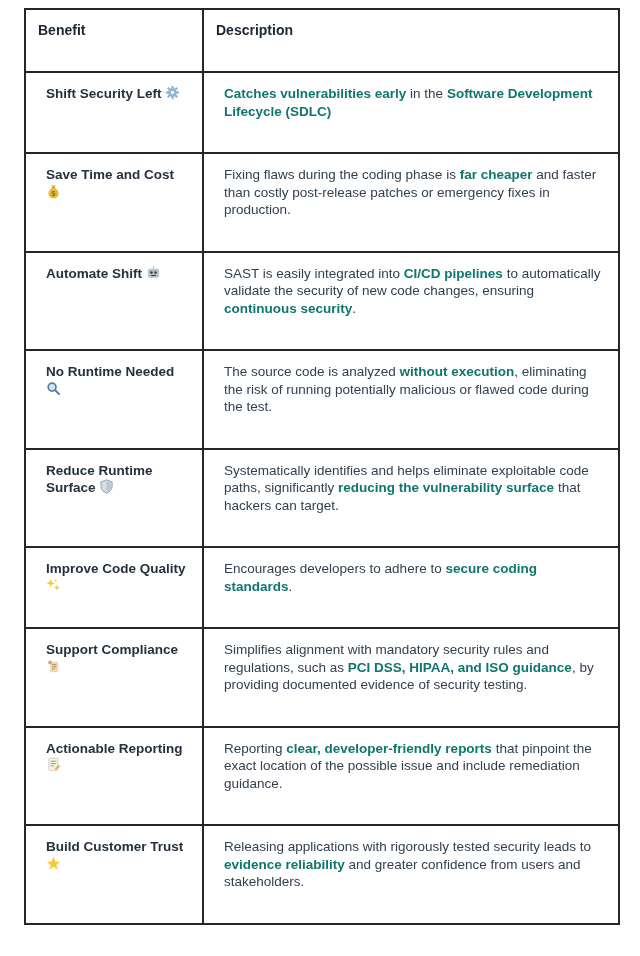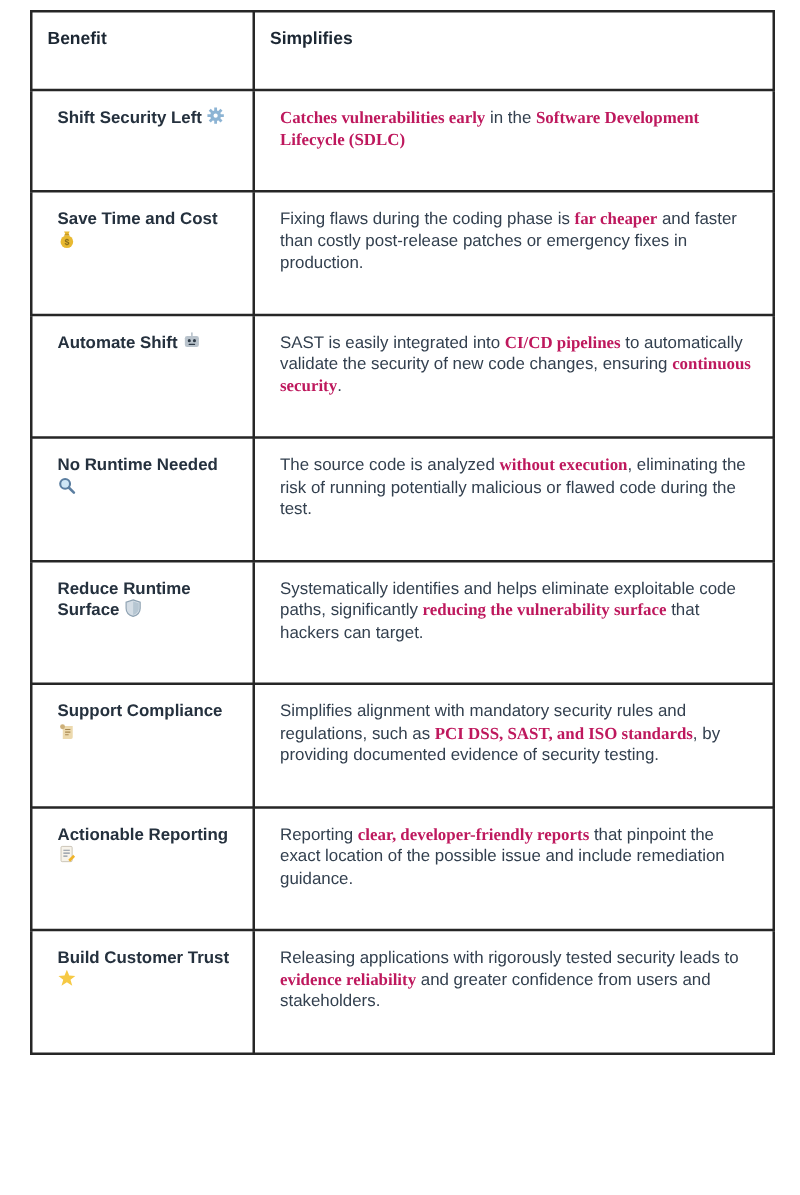--- a/index.html
+++ b/index.html
@@ -37,41 +37,40 @@
     line-height: 17.5px;
     color: #33404f;
     padding-left: 20px;
   }
   td.benefit-cell {
     font-weight: bold;
     color: #25313e;
   }
   td.desc-cell strong {
     font-weight: bold;
-    color: #be185d;
-    font-family: Liberation Serif, serif;
+    color: #0f766e;
   }
   .emoji {
     display: inline-block;
     white-space: nowrap;
   }
   .emoji svg { vertical-align: -2px; }
 </style>
 </head>
 <body>
 
 <table class="benefits">
   <colgroup>
     <col class="c-benefit">
     <col class="c-desc">
   </colgroup>
   <thead>
     <tr>
       <th>Benefit</th>
-      <th>Simplifies</th>
+      <th>Description</th>
     </tr>
   </thead>
   <tbody>
       <tr>
         <td class="benefit-cell"><span>Shift Security Left</span> <span class="emoji"><svg width="15" height="15" viewBox="0 0 16 16">
               <g stroke="#8db4d4" stroke-width="2.4">
                 <line x1="8" y1="1" x2="8" y2="15"></line>
                 <line x1="1" y1="8" x2="15" y2="8"></line>
                 <line x1="3" y1="3" x2="13" y2="13"></line>
                 <line x1="13" y1="3" x2="3" y2="13"></line>
@@ -108,28 +107,36 @@
         <td class="desc-cell"><span>The source code is analyzed </span><strong>without execution</strong><span>, eliminating the risk of running potentially malicious or flawed code during the test.</span></td>
       </tr>
       <tr>
         <td class="benefit-cell"><span>Reduce Runtime Surface</span> <span class="emoji"><svg width="15" height="15" viewBox="0 0 16 16">
               <path d="M8 1 L14 3 V8 C14 11.5 11.5 14 8 15 C4.5 14 2 11.5 2 8 V3 Z" fill="#d4dde5" stroke="#8fa3b3" stroke-width="1"></path>
               <path d="M8 2.3 L12.8 3.9 V8 C12.8 10.8 10.8 12.9 8 13.8 Z" fill="#b6c6d2"></path>
             </svg></span></td>
         <td class="desc-cell"><span>Systematically identifies and helps eliminate exploitable code paths, significantly </span><strong>reducing the vulnerability surface</strong><span> that hackers can target.</span></td>
       </tr>
       <tr>
+        <td class="benefit-cell"><span>Improve Code Quality</span> <span class="emoji"><svg width="15" height="15" viewBox="0 0 16 16">
+              <path d="M5 0.8 L6.2 4.3 L9.6 5.5 L6.2 6.7 L5 10.2 L3.8 6.7 L0.4 5.5 L3.8 4.3 Z" fill="#f6c944"></path>
+              <path d="M11.6 6.8 L12.5 9.3 L15 10.2 L12.5 11.1 L11.6 13.6 L10.7 11.1 L8.2 10.2 L10.7 9.3 Z" fill="#f6c944"></path>
+              <path d="M10.5 0.8 L11 2.2 L12.4 2.7 L11 3.2 L10.5 4.6 L10 3.2 L8.6 2.7 L10 2.2 Z" fill="#f6c944"></path>
+            </svg></span></td>
+        <td class="desc-cell"><span>Encourages developers to adhere to </span><strong>secure coding standards</strong><span>.</span></td>
+      </tr>
+      <tr>
         <td class="benefit-cell"><span>Support Compliance</span> <span class="emoji"><svg width="15" height="15" viewBox="0 0 16 16">
               <path d="M4.5 3 H13 V12.5 A1.5 1.5 0 0 1 11.5 14 H4.5 Z" fill="#ecd9ad"></path>
               <circle cx="4.3" cy="3.6" r="2.1" fill="#cdb07a"></circle>
               <line x1="6.5" y1="6" x2="11" y2="6" stroke="#a8874f" stroke-width="0.9"></line>
               <line x1="6.5" y1="8.2" x2="11" y2="8.2" stroke="#a8874f" stroke-width="0.9"></line>
               <line x1="6.5" y1="10.4" x2="9.5" y2="10.4" stroke="#a8874f" stroke-width="0.9"></line>
             </svg></span></td>
-        <td class="desc-cell"><span>Simplifies alignment with mandatory security rules and regulations, such as </span><strong>PCI DSS, SAST, and ISO standards</strong><span>, by providing documented evidence of security testing.</span></td>
+        <td class="desc-cell"><span>Simplifies alignment with mandatory security rules and regulations, such as </span><strong>PCI DSS, HIPAA, and ISO guidance</strong><span>, by providing documented evidence of security testing.</span></td>
       </tr>
       <tr>
         <td class="benefit-cell"><span>Actionable Reporting</span> <span class="emoji"><svg width="15" height="15" viewBox="0 0 16 16">
               <rect x="3" y="1.2" width="9.5" height="13" rx="1" fill="#f7f3ea" stroke="#c9c2b4" stroke-width="0.8"></rect>
               <line x1="5" y1="4.5" x2="10.5" y2="4.5" stroke="#8a93a0" stroke-width="1"></line>
               <line x1="5" y1="7" x2="10.5" y2="7" stroke="#8a93a0" stroke-width="1"></line>
               <line x1="5" y1="9.5" x2="8.5" y2="9.5" stroke="#8a93a0" stroke-width="1"></line>
               <path d="M9.2 12.6 L13.4 8.4 L15 10 L10.8 14.2 Z" fill="#f0b429"></path>
             </svg></span></td>
         <td class="desc-cell"><span>Reporting </span><strong>clear, developer-friendly reports</strong><span> that pinpoint the exact location of the possible issue and include remediation guidance.</span></td>

